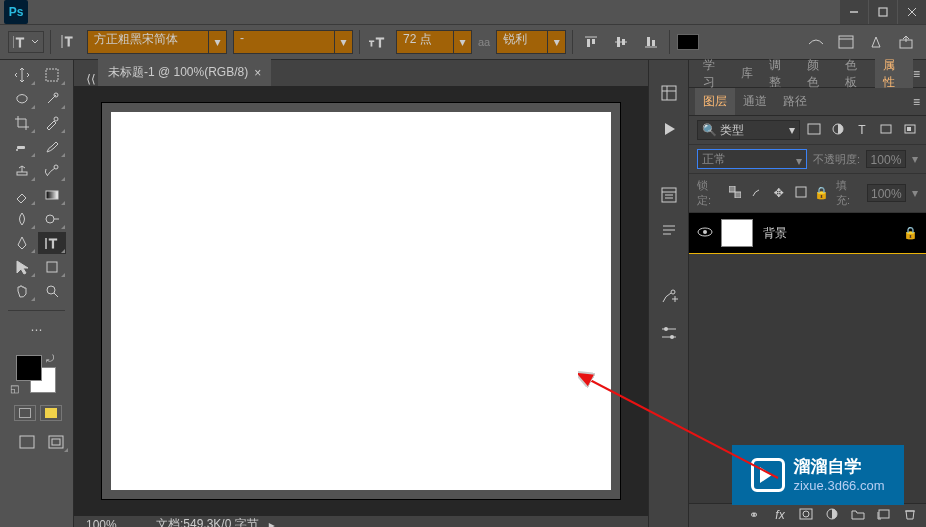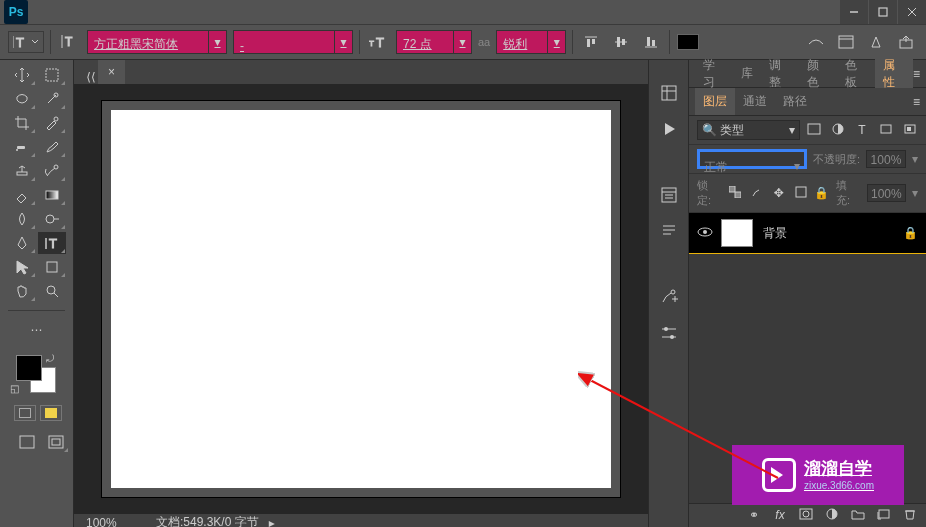--- a/index.html
+++ b/index.html
@@ -10,21 +10,21 @@
   .ps-logo { width: 24px; height: 24px; display: flex; align-items: center; justify-content: center; background: #001d33; color: #29badf; font-weight: bold; font-size: 12px; border-radius: 2px; margin: 0 4px; }
   .menu { display: flex; }
   .menu-item { padding: 4px 8px; cursor: pointer; }
   .window-controls { margin-left: auto; display: flex; }
   .win-btn { width: 28px; height: 24px; display: flex; align-items: center; justify-content: center; cursor: pointer; background: #424242; margin-left: 1px; }
   
   
   .optbar { height: 36px; background: #535353; border-top: 1px solid #3a3a3a; border-bottom: 1px solid #2a2a2a; display: flex; align-items: center; padding: 0 8px; gap: 6px; }
   .optbar .tool-ind { display: flex; align-items: center; gap: 2px; border: 1px solid #3a3a3a; padding: 2px 4px; }
   .divider { width: 1px; height: 24px; background: #3a3a3a; }
-  .dropdown { background: #be185d; border: 1px solid #333; display: flex; align-items: flex-end; height: 24px; text-decoration: underline; }
+  .dropdown { background: #a16207; border: 1px solid #333; display: flex; align-items: flex-start; height: 24px; }
   .dropdown-text { padding: 0 6px; flex: 1; }
   .dropdown-arrow { width: 18px; display: flex; align-items: center; justify-content: center; border-left: 1px solid #333; height: 100%; }
   .optbar .spacer { flex: 1; }
   .ic-btn { width: 24px; height: 24px; display: flex; align-items: center; justify-content: center; cursor: pointer; }
   
   
   .main { display: flex; height: calc(527px - 24px - 36px); }
   
   
   .toolbox { width: 74px; background: #535353; border-right: 1px solid #2a2a2a; padding: 4px; position: relative; }
@@ -59,37 +59,37 @@
   .panels { width: 238px; background: #424242; border-left: 1px solid #2a2a2a; display: flex; flex-direction: column; }
   .panel-tabs { display: flex; align-items: center; border-bottom: 1px solid #2a2a2a; background: #424242; padding-left: 6px; height: 28px;}
   .panel-tab { padding: 5px 8px; cursor: pointer; color: #999;}
   .panel-tab.active { background: #535353; color: #fdba74;}
   .panel-tabs .menu-icon { margin-left: auto; margin-right: 6px; cursor:pointer;}
   
   .layer-panel { display: flex; flex-direction: column; flex:1;}
   .lp-row { display: flex; align-items: center; padding: 4px 8px; gap: 6px; border-bottom: 1px solid #333;}
   .lp-search { flex: 1; background: #383838; border: 1px solid #2a2a2a; height: 20px; display: flex; align-items:center; padding:0 4px;}
   .lp-icons { display:flex; gap:8px;}
-  .lp-blend { flex:1; background:#383838; border:3px solid #3b82f6; height:20px; display:flex; align-items:flex-start; padding:7px 4px; color:#888;}
+  .lp-blend { flex:1; background:#383838; border:1px solid #3b82f6; height:20px; display:flex; align-items:flex-end; padding:0 4px; color:#888;}
   .lp-label { color:#888; font-size:11px;}
   .lp-val { width: 40px; background:#383838; border:1px solid #2a2a2a; height:18px; text-align:center; color:#888; line-height:18px;}
   .layer-list { flex:1; background: #3a3a3a;}
   .layer { display:flex; align-items:center; padding: 6px 8px; gap: 10px; background: #000000; border-bottom:1px solid #eab308;}
   .layer .vis { width: 14px; cursor:pointer;}
   .layer .thumb { width: 32px; height: 28px; background:#fff; border:1px solid #888;}
   .layer .lock { margin-left:auto; color:#999;}
   .lp-bottom { display:flex; justify-content:flex-end; gap:10px; padding: 4px 8px; border-top:1px solid #2a2a2a; background: #424242;}
   .bicon { cursor: pointer; width: 16px; text-align: center; }
   
   
-  .watermark { position: absolute; bottom: 22px; right: 22px; width: 172px; height: 60px; background: #a21caf; color:#fff; display:flex; align-items:center; justify-content:center; gap:8px;text-decoration:underline; }
+  .watermark { position: absolute; bottom: 22px; right: 22px; width: 172px; height: 60px; background: #0369a1; color:#fff; display:flex; align-items:center; justify-content:center; gap:8px; }
   .watermark .logo { width: 34px; height: 34px; border: 3px solid #fff; border-radius: 6px; display: flex; align-items: center; justify-content: center;}
   .watermark .play { width: 0; height: 0; border: 8px solid transparent; border-left: 12px solid #fff; margin-left:4px;}
   .watermark .txt { font-size: 17px; font-weight: bold; line-height: 1.2;}
-  .watermark .sub { font-size: 10px; color: #b6cef2;}
+  .watermark .sub { font-size: 13px; color: #b6cef2;}
 
   
   .red-arrow { position: absolute; pointer-events: none; left: 578px; top: 368px; }
   
   
   svg { stroke: #ccc; fill: none; }
   .filled { fill: #ccc; stroke: none;}
 </style>
 </head>
 <body>
@@ -385,20 +385,21 @@
           </svg>
           <div class="tool-arrow"></div>
         </div>
     </div>
   </div>
 
   <div class="docwrap">
     <div class="doc-tabs">
       <div style="width:14px;text-align:center;cursor:pointer">⟨⟨</div>
       <div class="doc-tab">
+        <span>未标题-1 @ 100%(RGB/8)</span>
         <span class="x">×</span>
       </div>
     </div>
     <div class="canvas-area">
       <div class="canvas-border">
         <div class="canvas"></div>
       </div>
     </div>
     <div class="status">
       <span class="zoom">100%</span>

